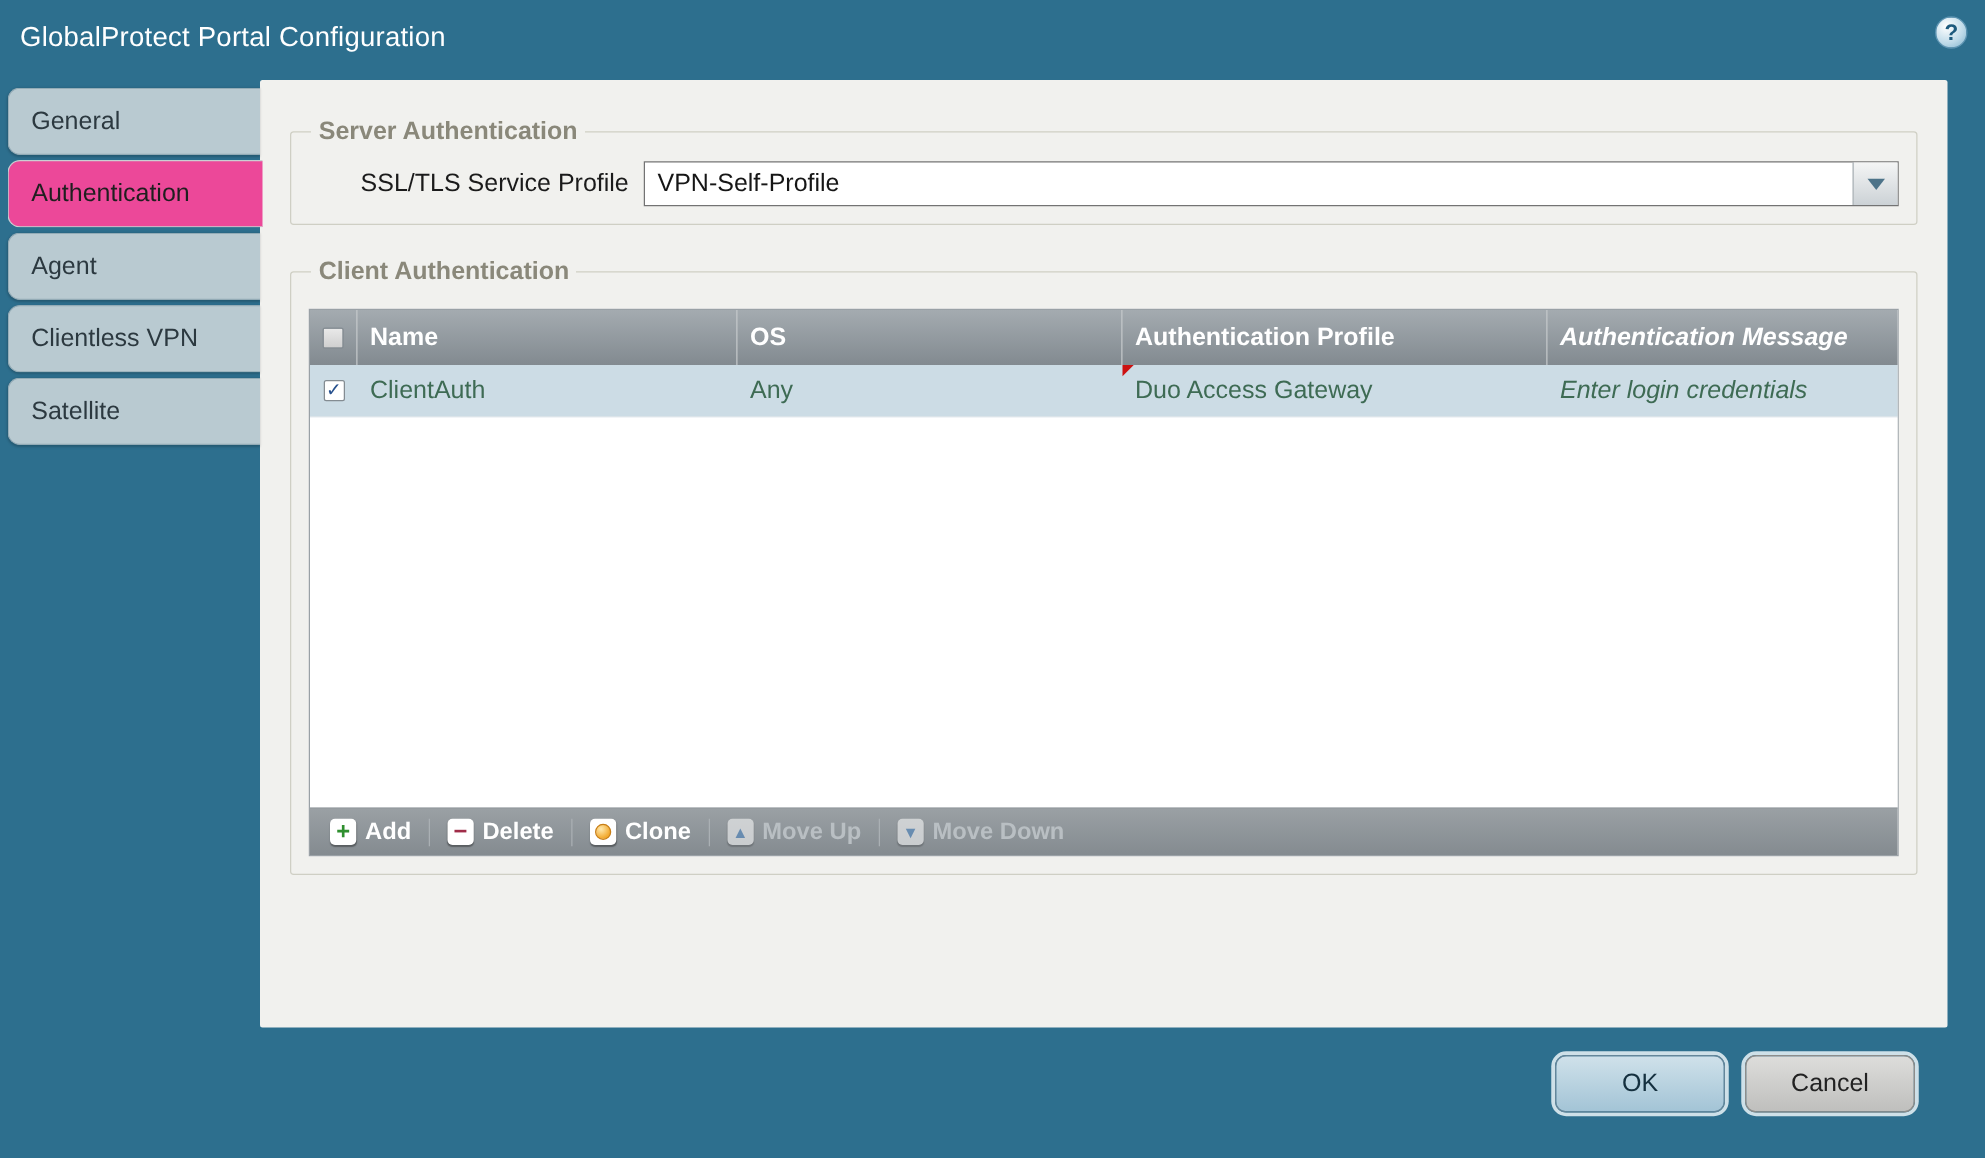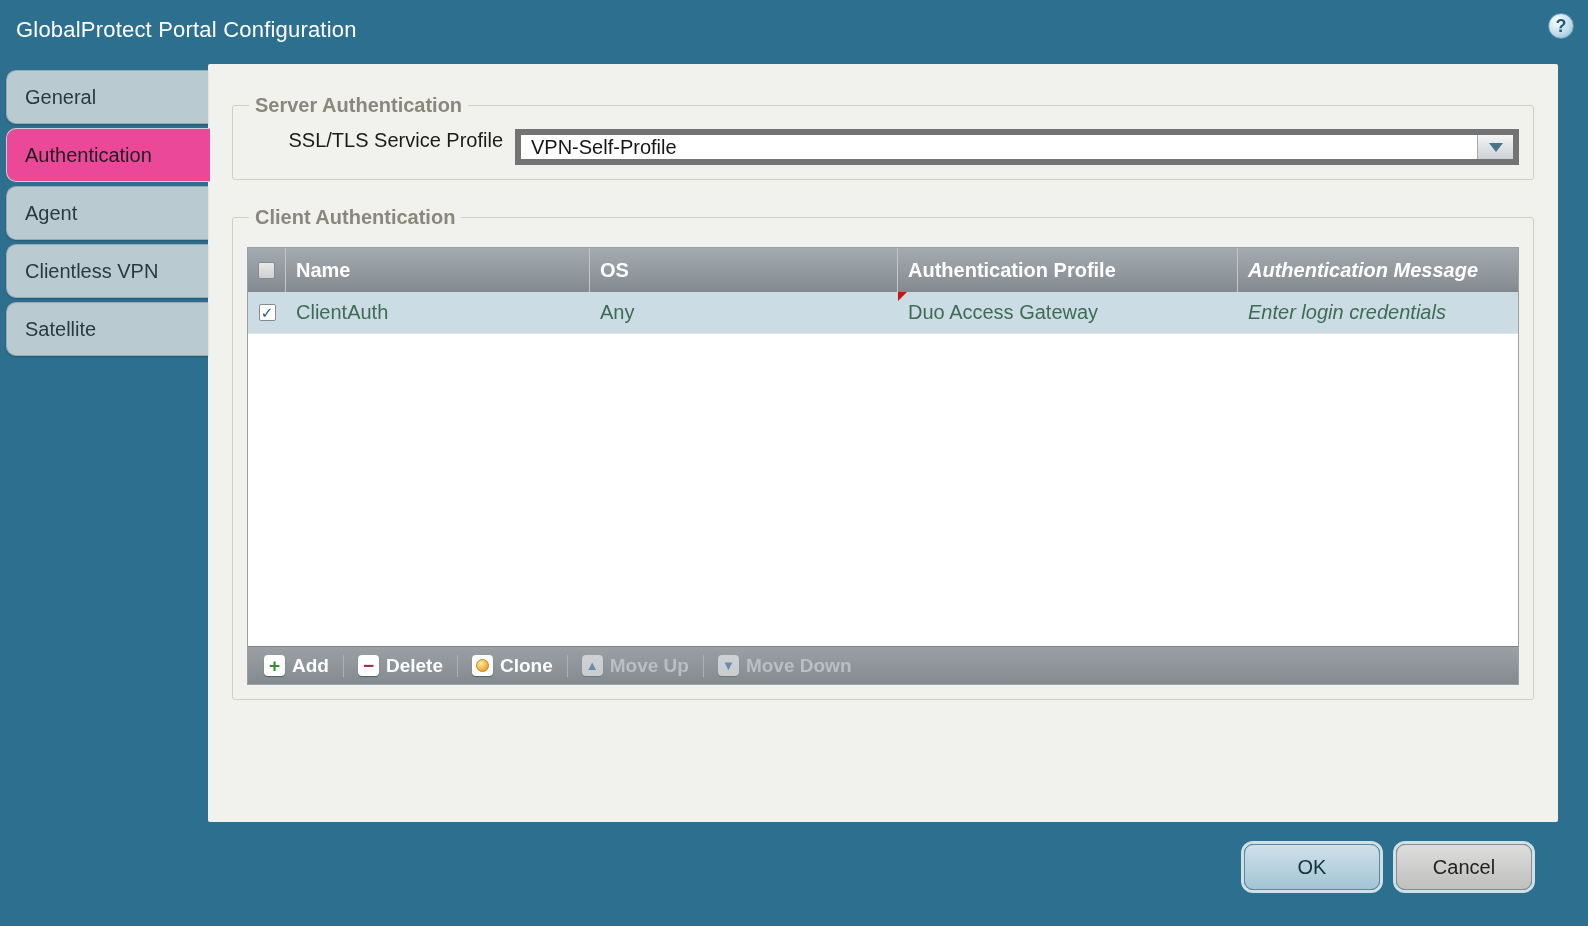--- a/index.html
+++ b/index.html
@@ -64,30 +64,30 @@
     border: 1px solid #cfcfc4; border-radius: 3px;
     padding: 12px 14px 14px 14px;
   }
   fieldset legend {
     color: #8a887a; font-weight: bold; font-size: 20px;
     padding: 0 6px; margin-left: 2px;
   }
   .fs-server { margin-top: 6px; }
   .fs-client { margin-top: 26px; }
 
-  .form-row { display: flex; }
+  .form-row { display: flex; align-items: center; }
   .form-label {
     width: 268px; text-align: right; padding-right: 12px;
     font-size: 20px; color: #1b1b1b; flex: none;
   }
 
   
   .combo {
     position: relative; flex: 1; height: 36px;
-    background: #ffffff; border: 6px solid #737373;
+    background: #ffffff; border: 1px solid #737373;
     display: flex; align-items: center;
     padding: 0 48px 0 10px;
     font-size: 20px; color: #161616;
     cursor: pointer;
   }
   .combo-trigger {
     position: absolute; top: 0; right: 0; bottom: 0; width: 36px;
     background: linear-gradient(#f4f5f5, #ccd2d6);
     border-left: 1px solid #a3abb0;
     display: flex; align-items: center; justify-content: center;

